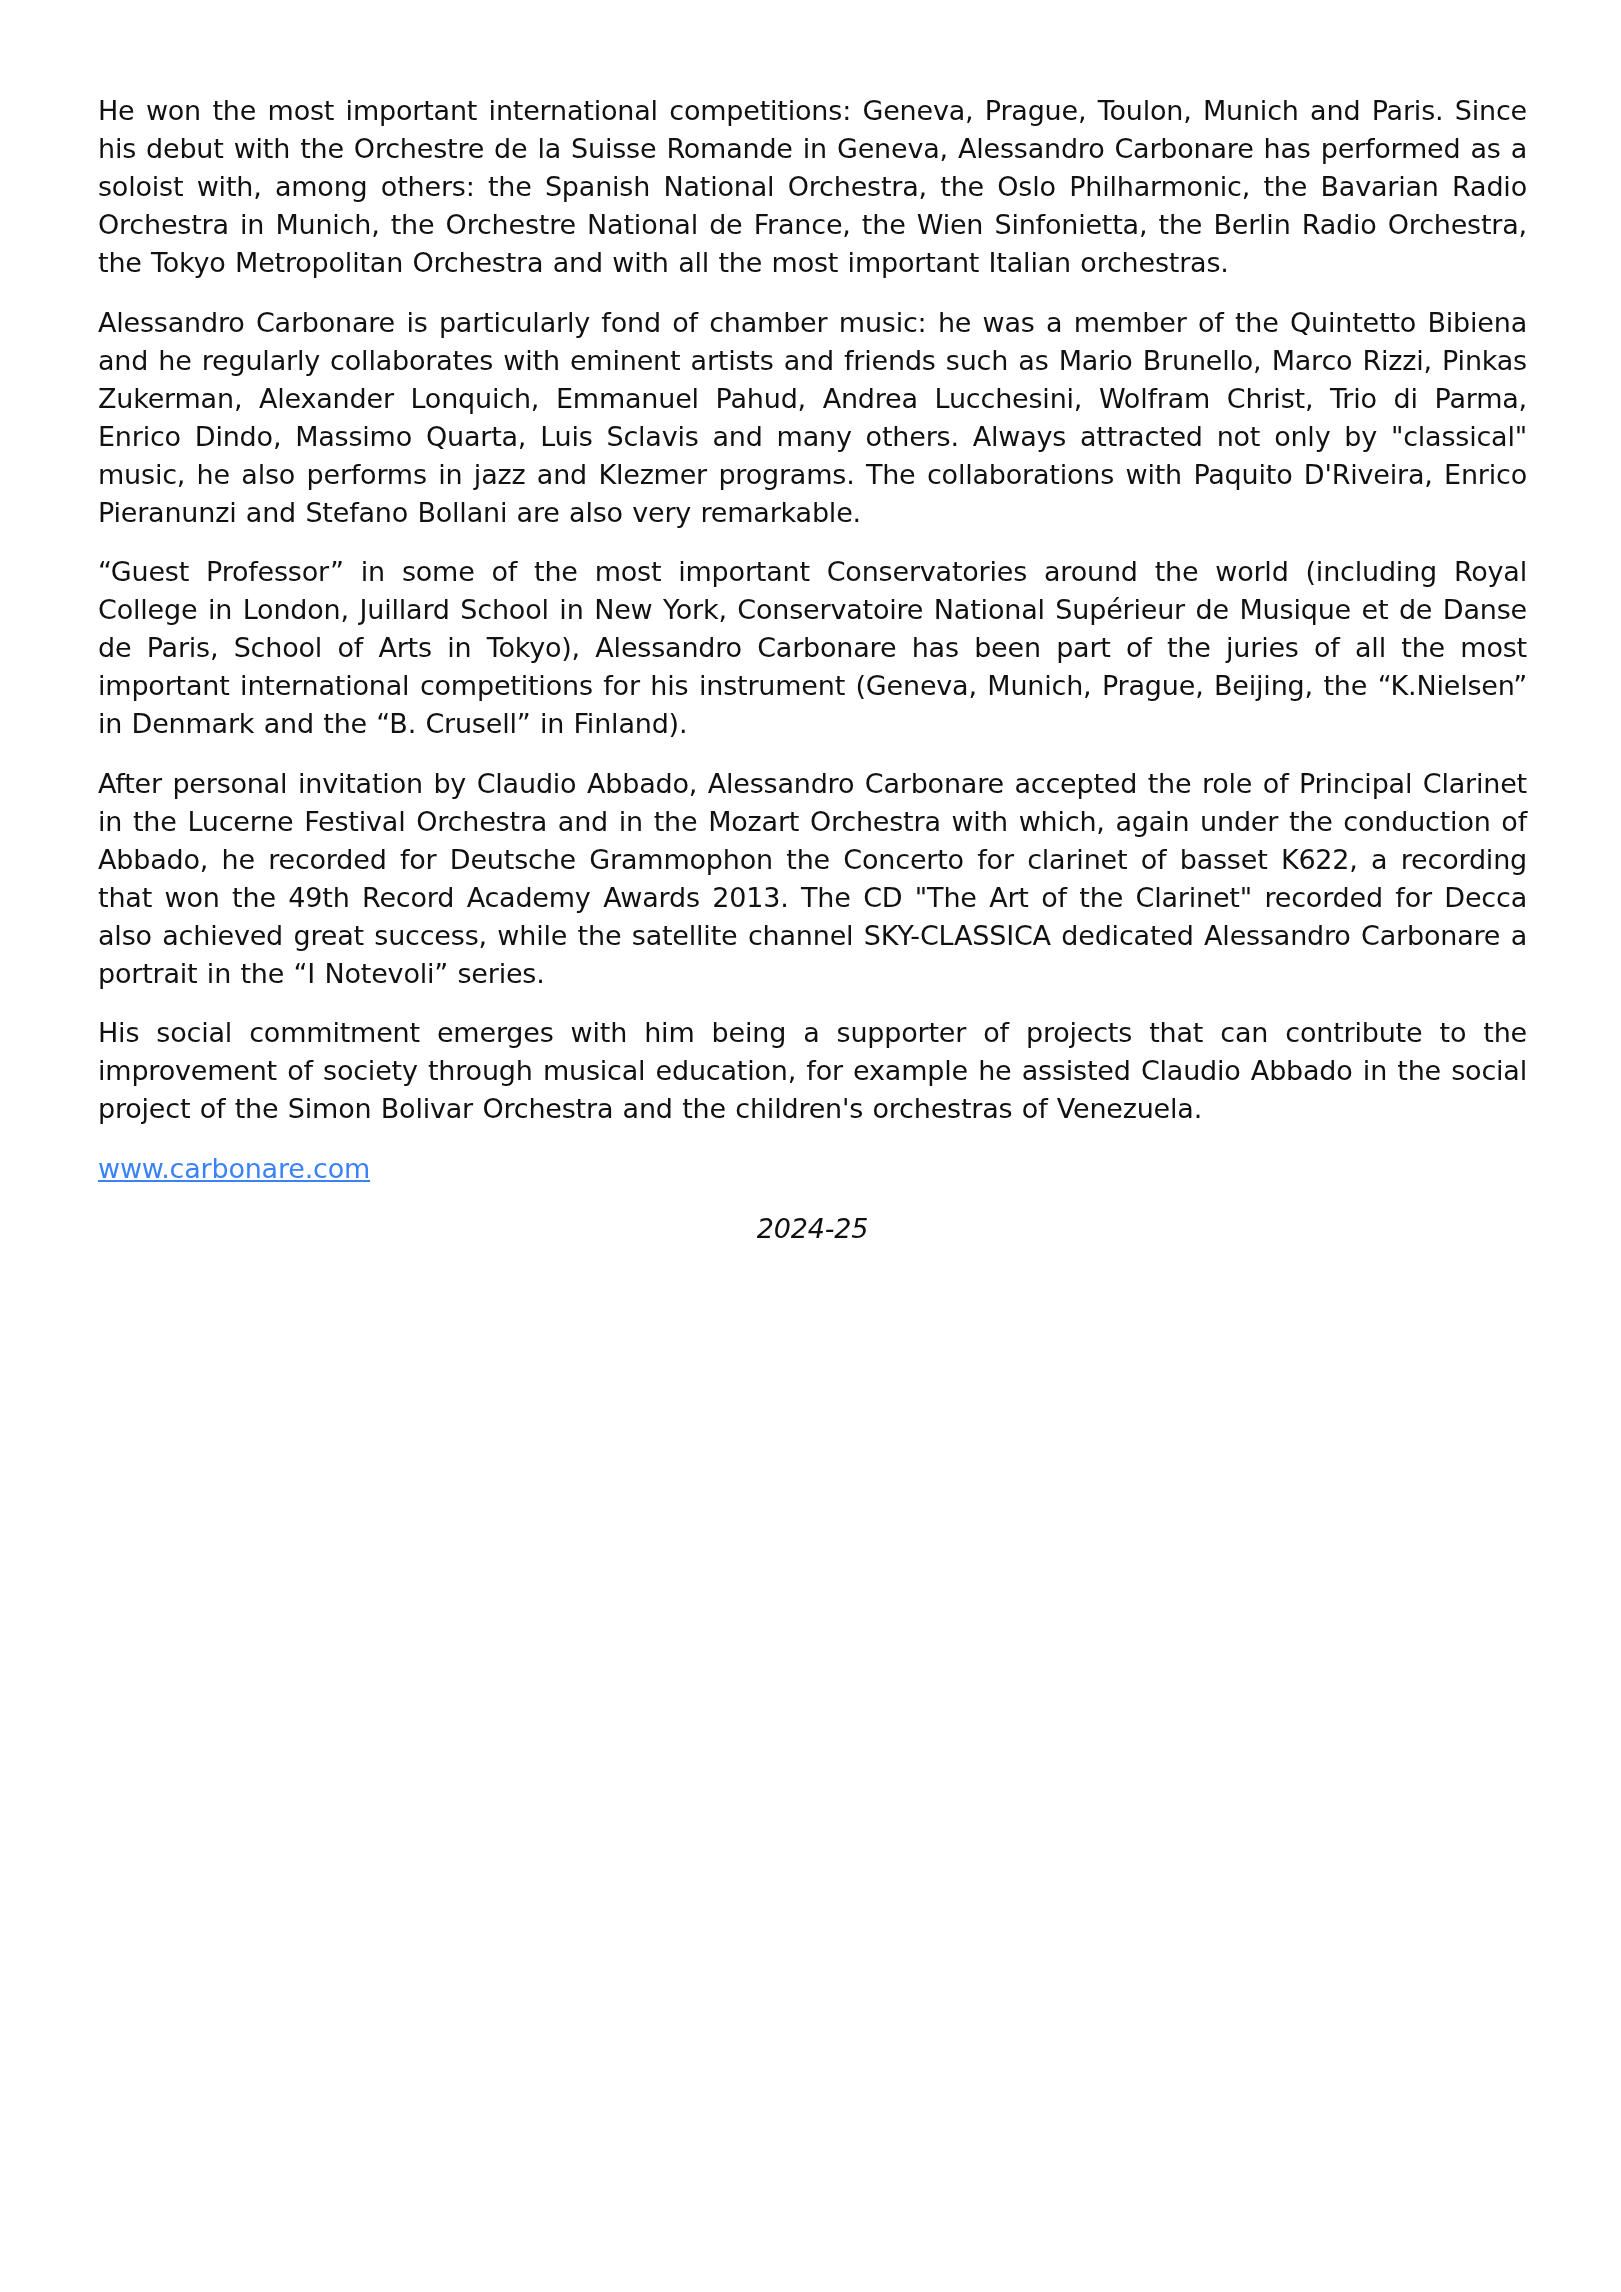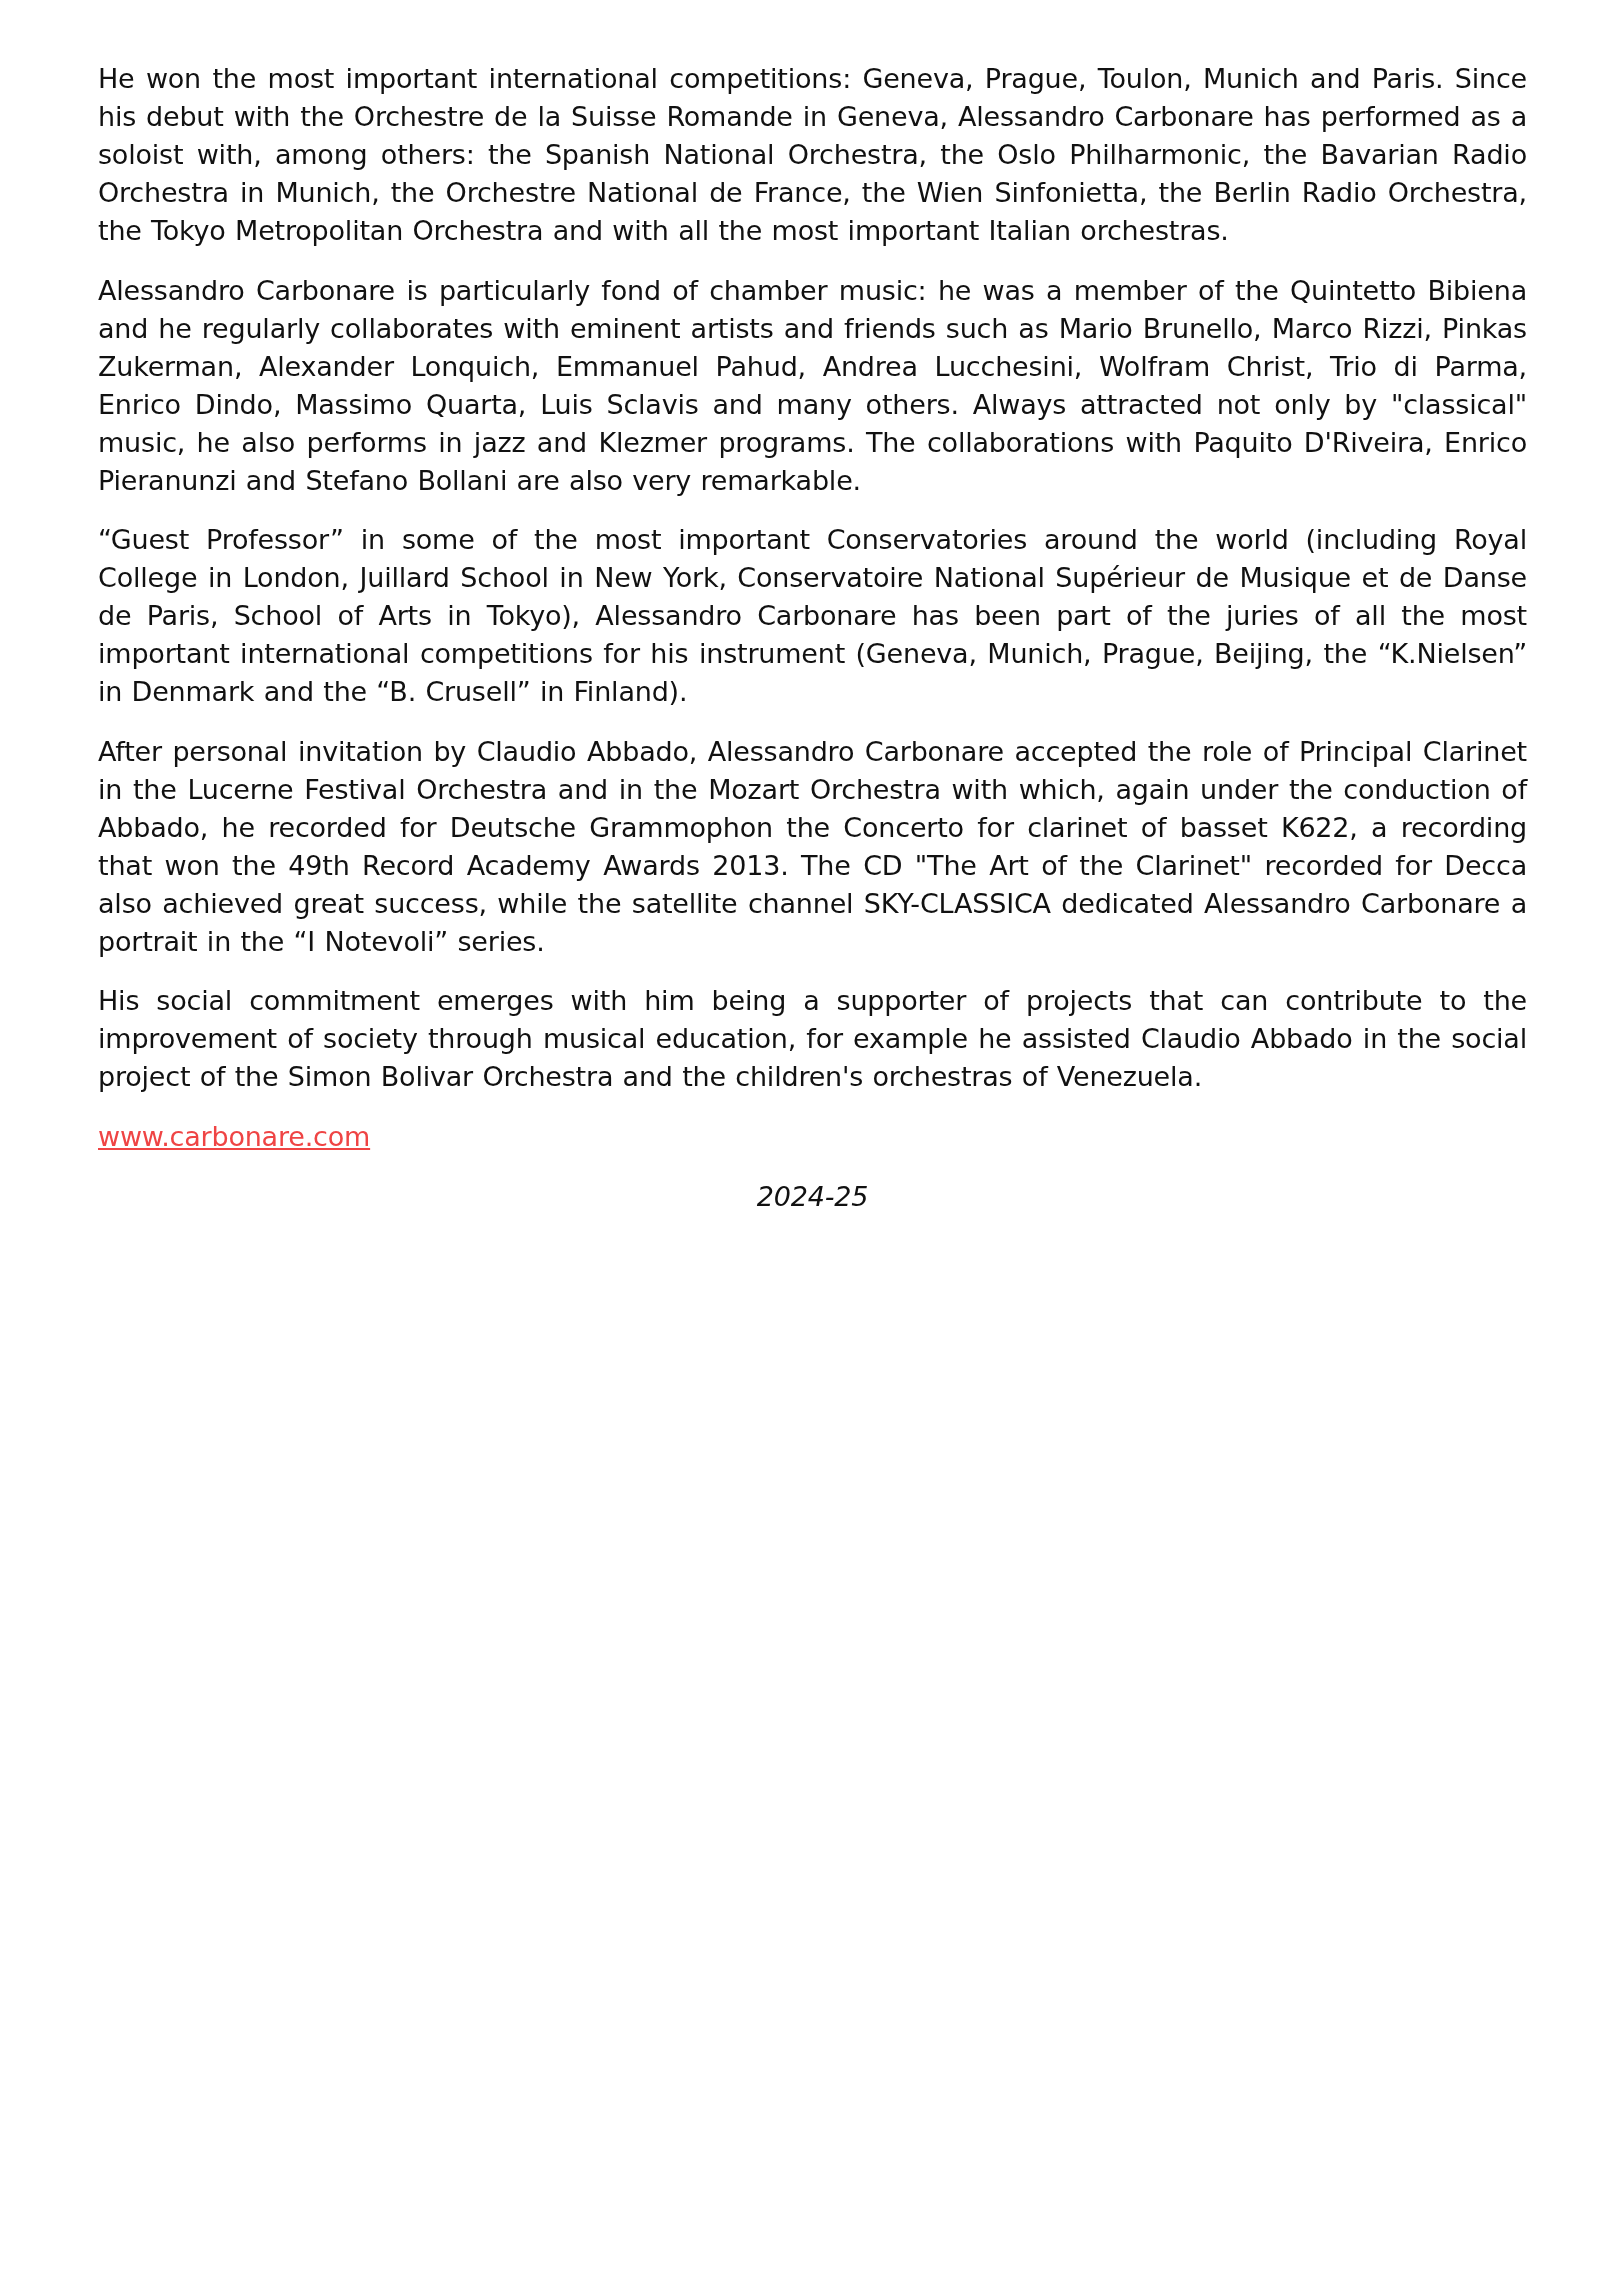--- a/index.html
+++ b/index.html
@@ -6,38 +6,38 @@
     margin: 0;
     padding: 0;
     background: #ffffff;
   }
   .page {
     position: relative;
     width: 1621px;
     height: 2015px;
     background: #ffffff;
     box-sizing: border-box;
-    padding: 60px 94px 0 98px;
+    padding: 92px 94px 0 98px;
     font-family: "DejaVu Sans", "Liberation Sans", sans-serif;
     color: #111111;
   }
   .doc-body p {
     margin: 0 0 21.6px 0;
     font-size: 27px;
     line-height: 38px;
     text-align: justify;
     letter-spacing: -0.2px;
     word-spacing: 1px;
   }
   .doc-body p.link-line {
     text-align: left;
     margin-top: 17.6px;
   }
   a.site-link {
-    color: #ef4444;
+    color: #3b82f6;
     text-decoration: underline;
     cursor: pointer;
   }
   p.season {
     text-align: center;
     font-style: italic;
     margin-top: 10px;
   }
 </style>
 </head>

